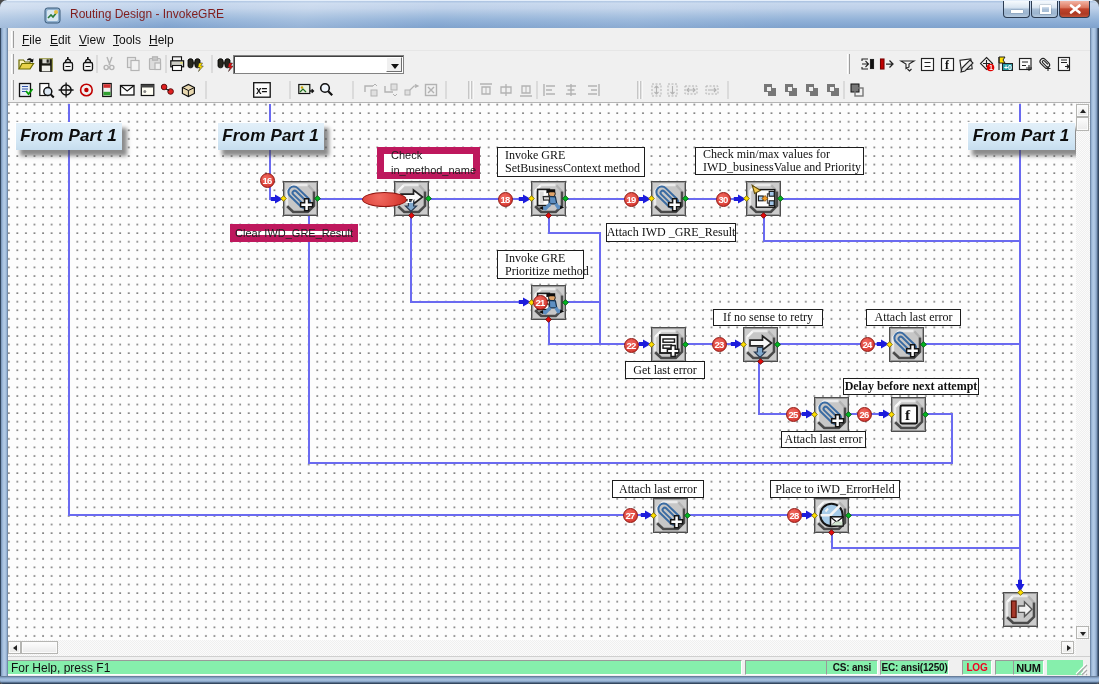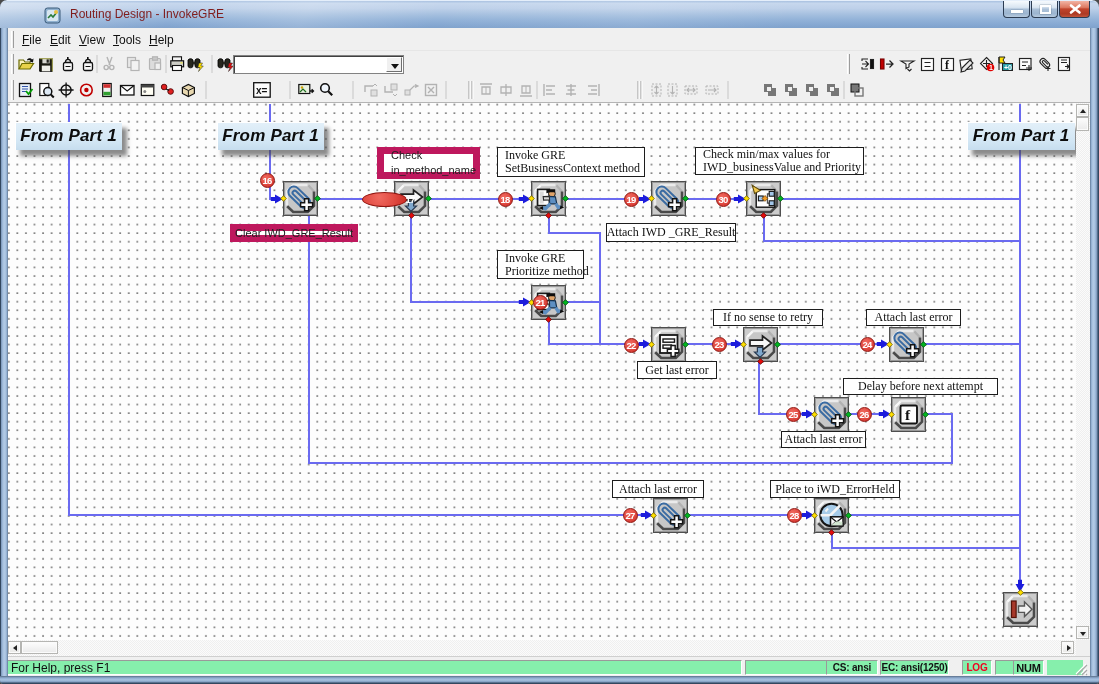--- a/index.html
+++ b/index.html
@@ -530,24 +530,24 @@
 <use href="#pG" transform="translate(848.5,515.5)"></use>
 <use href="#pR" transform="translate(831.5,532.5)"></use>
 <use href="#pY" transform="translate(1020.5,592.5)"></use>
 </svg>
 <div class="lbls" style="left:222px;top:121px;width:128px;height:18px;"><div>Clear IWD_GRE_Result</div></div>
 <div class="lbls ljust" style="left:369px;top:44px;width:103px;height:32px;padding-left:7px;"><div>Check<br>in_method_name</div></div>
 <div class="lbl ljust" style="left:489px;top:44px;width:148px;height:30px;padding-left:7px;"><div>Invoke GRE<br>SetBusinessContext method</div></div>
 <div class="lbl" style="left:598px;top:120px;width:130px;height:19px;"><div>Attach IWD _GRE_Result</div></div>
 <div class="lbl ljust" style="left:687px;top:44px;width:169px;height:28px;padding-left:7px;"><div>Check min/max values for<br>IWD_businessValue and Priority</div></div>
 <div class="lbl ljust" style="left:489px;top:147px;width:87px;height:29px;padding-left:7px;"><div>Invoke GRE<br>Prioritize method</div></div>
-<div class="lbl" style="left:617px;top:258px;width:80px;height:18px;margin-left:12px;"><div>Get last error</div></div>
+<div class="lbl" style="left:617px;top:258px;width:80px;height:18px;"><div>Get last error</div></div>
 <div class="lbl" style="left:705px;top:206px;width:110px;height:17px;"><div>If no sense to retry</div></div>
 <div class="lbl" style="left:858px;top:206px;width:95px;height:17px;"><div>Attach last error</div></div>
-<div class="lbl" style="left:835px;top:275px;width:155px;height:17px;"><div>Delay before next attempt</div></div>
+<div class="lbl" style="left:835px;top:275px;width:136px;height:17px;font-weight:bold;"><div>Delay before next attempt</div></div>
 <div class="lbl" style="left:773px;top:328px;width:85px;height:17px;"><div>Attach last error</div></div>
 <div class="lbl" style="left:604px;top:377px;width:92px;height:18px;"><div>Attach last error</div></div>
 <div class="lbl" style="left:762px;top:377px;width:130px;height:18px;"><div>Place to iWD_ErrorHeld</div></div>
 <div class="num" style="left:251.5px;top:69.5px;">16</div>
 <div class="num" style="left:353.5px;top:88.5px;padding-left:43px;">17</div>
 <div class="num" style="left:489.5px;top:88.5px;">18</div>
 <div class="num" style="left:615.5px;top:88.5px;">19</div>
 <div class="num" style="left:707.5px;top:88.5px;">30</div>
 <div class="num" style="left:489.5px;top:191.5px;margin-left:35px;">21</div>
 <div class="num" style="left:615.5px;top:234.5px;">22</div>

